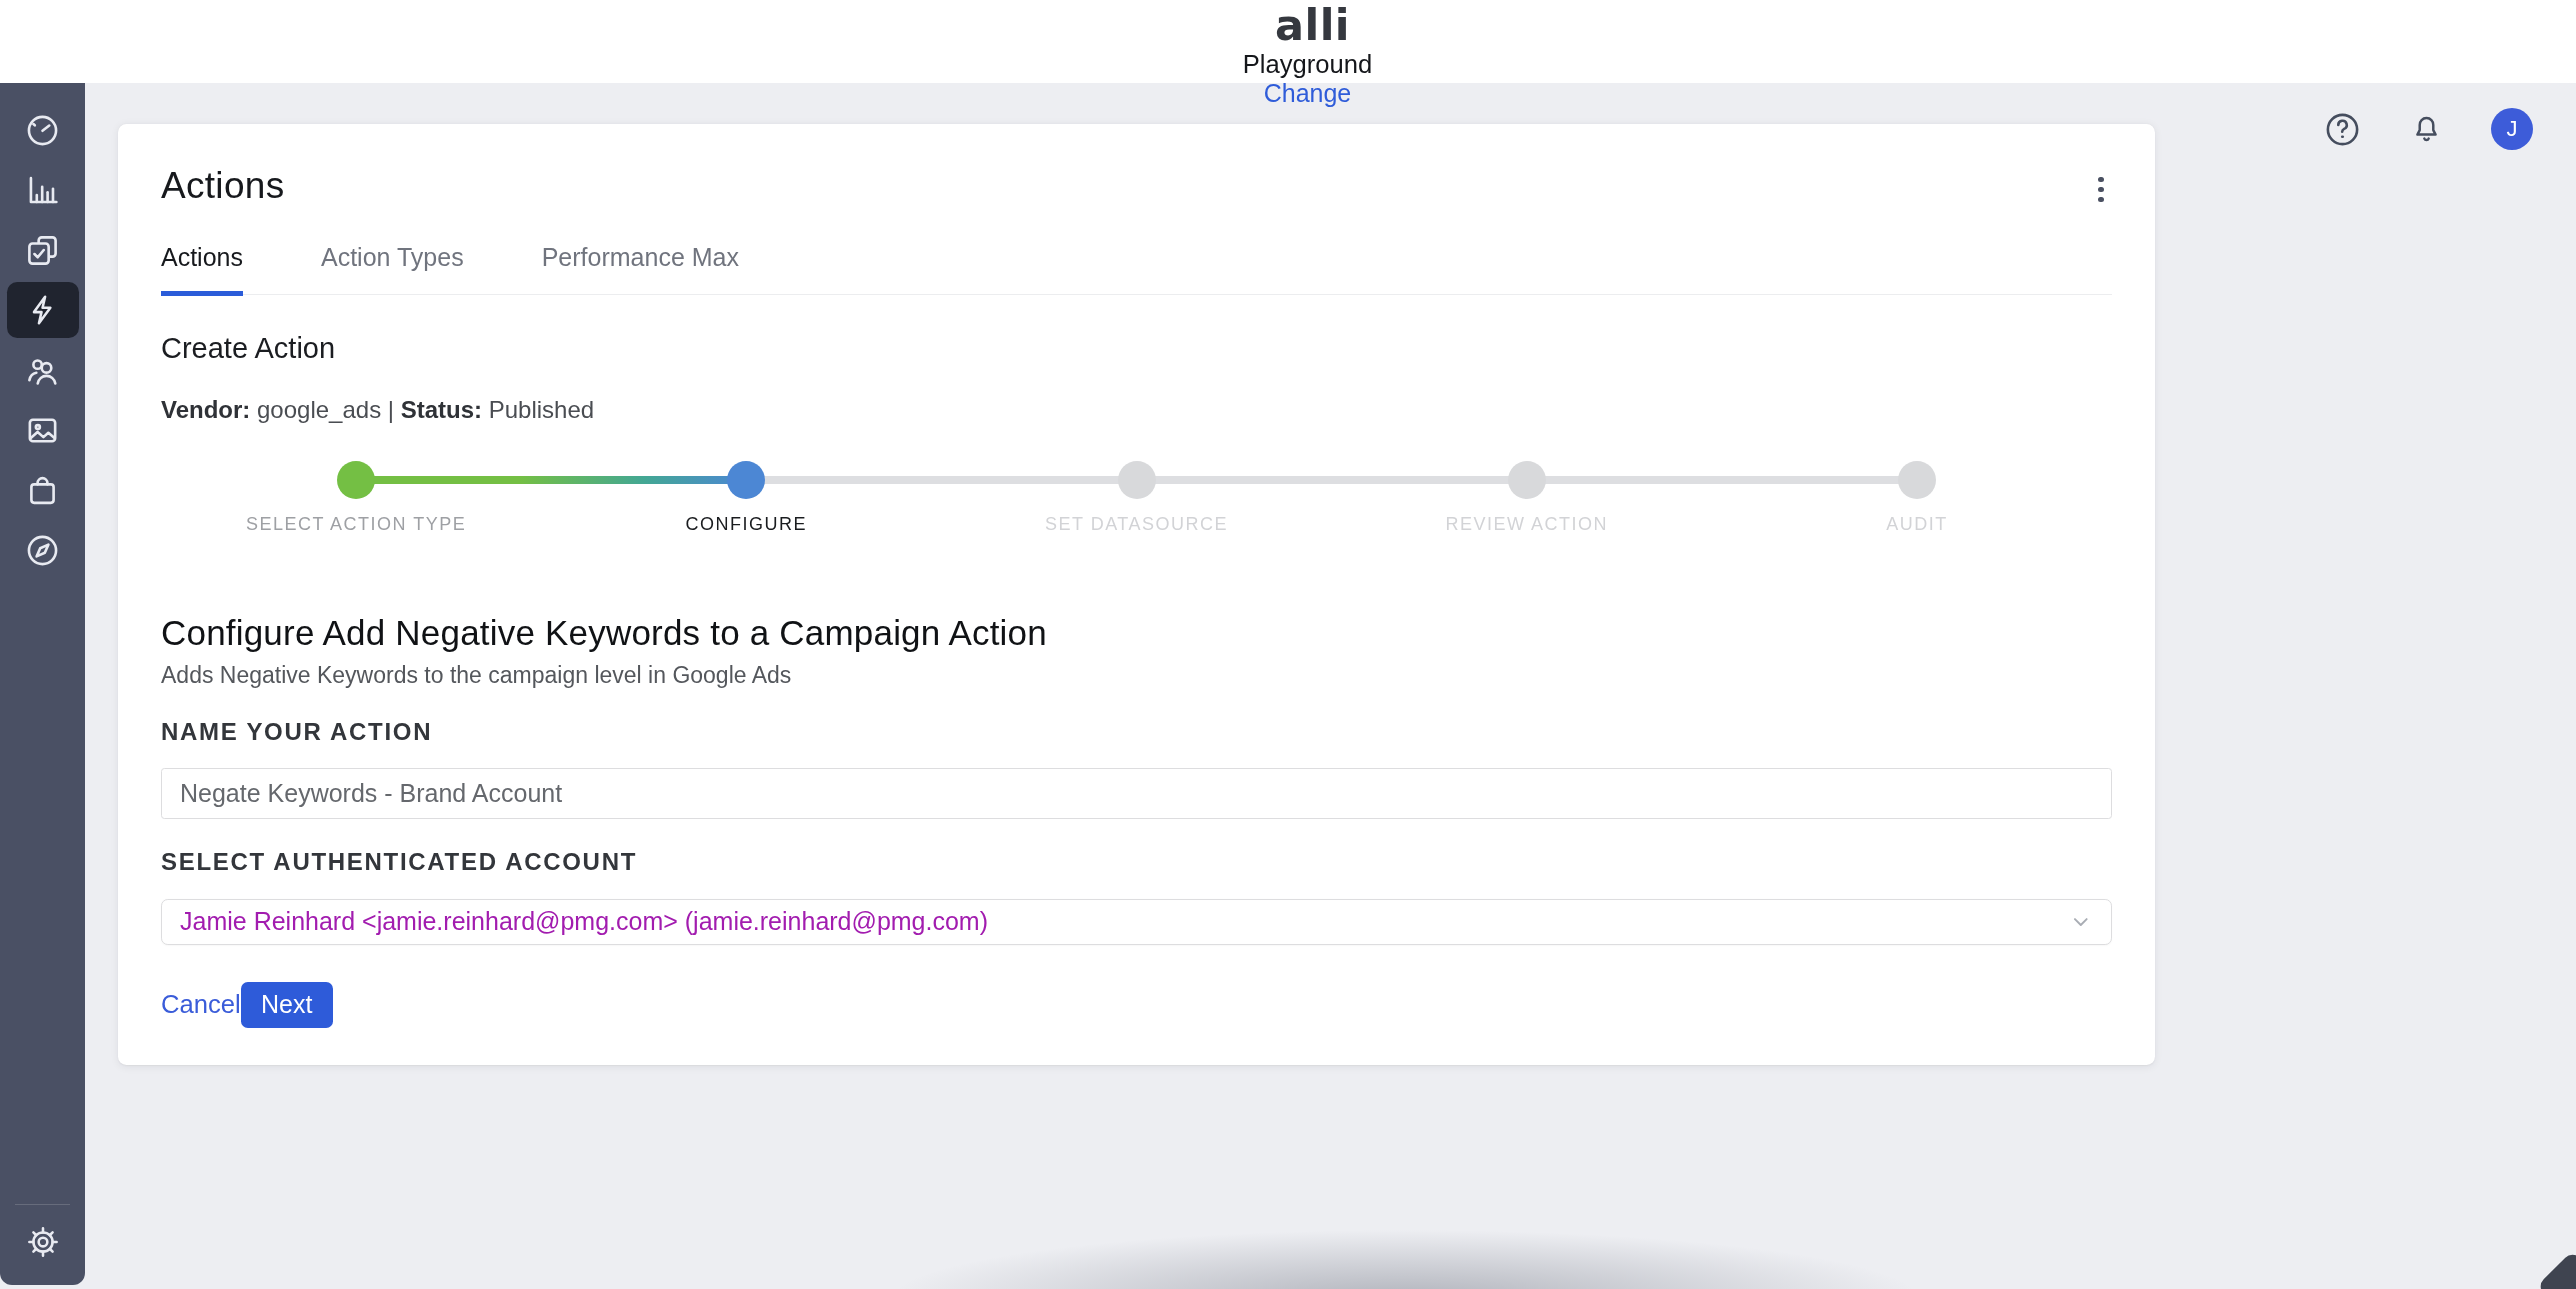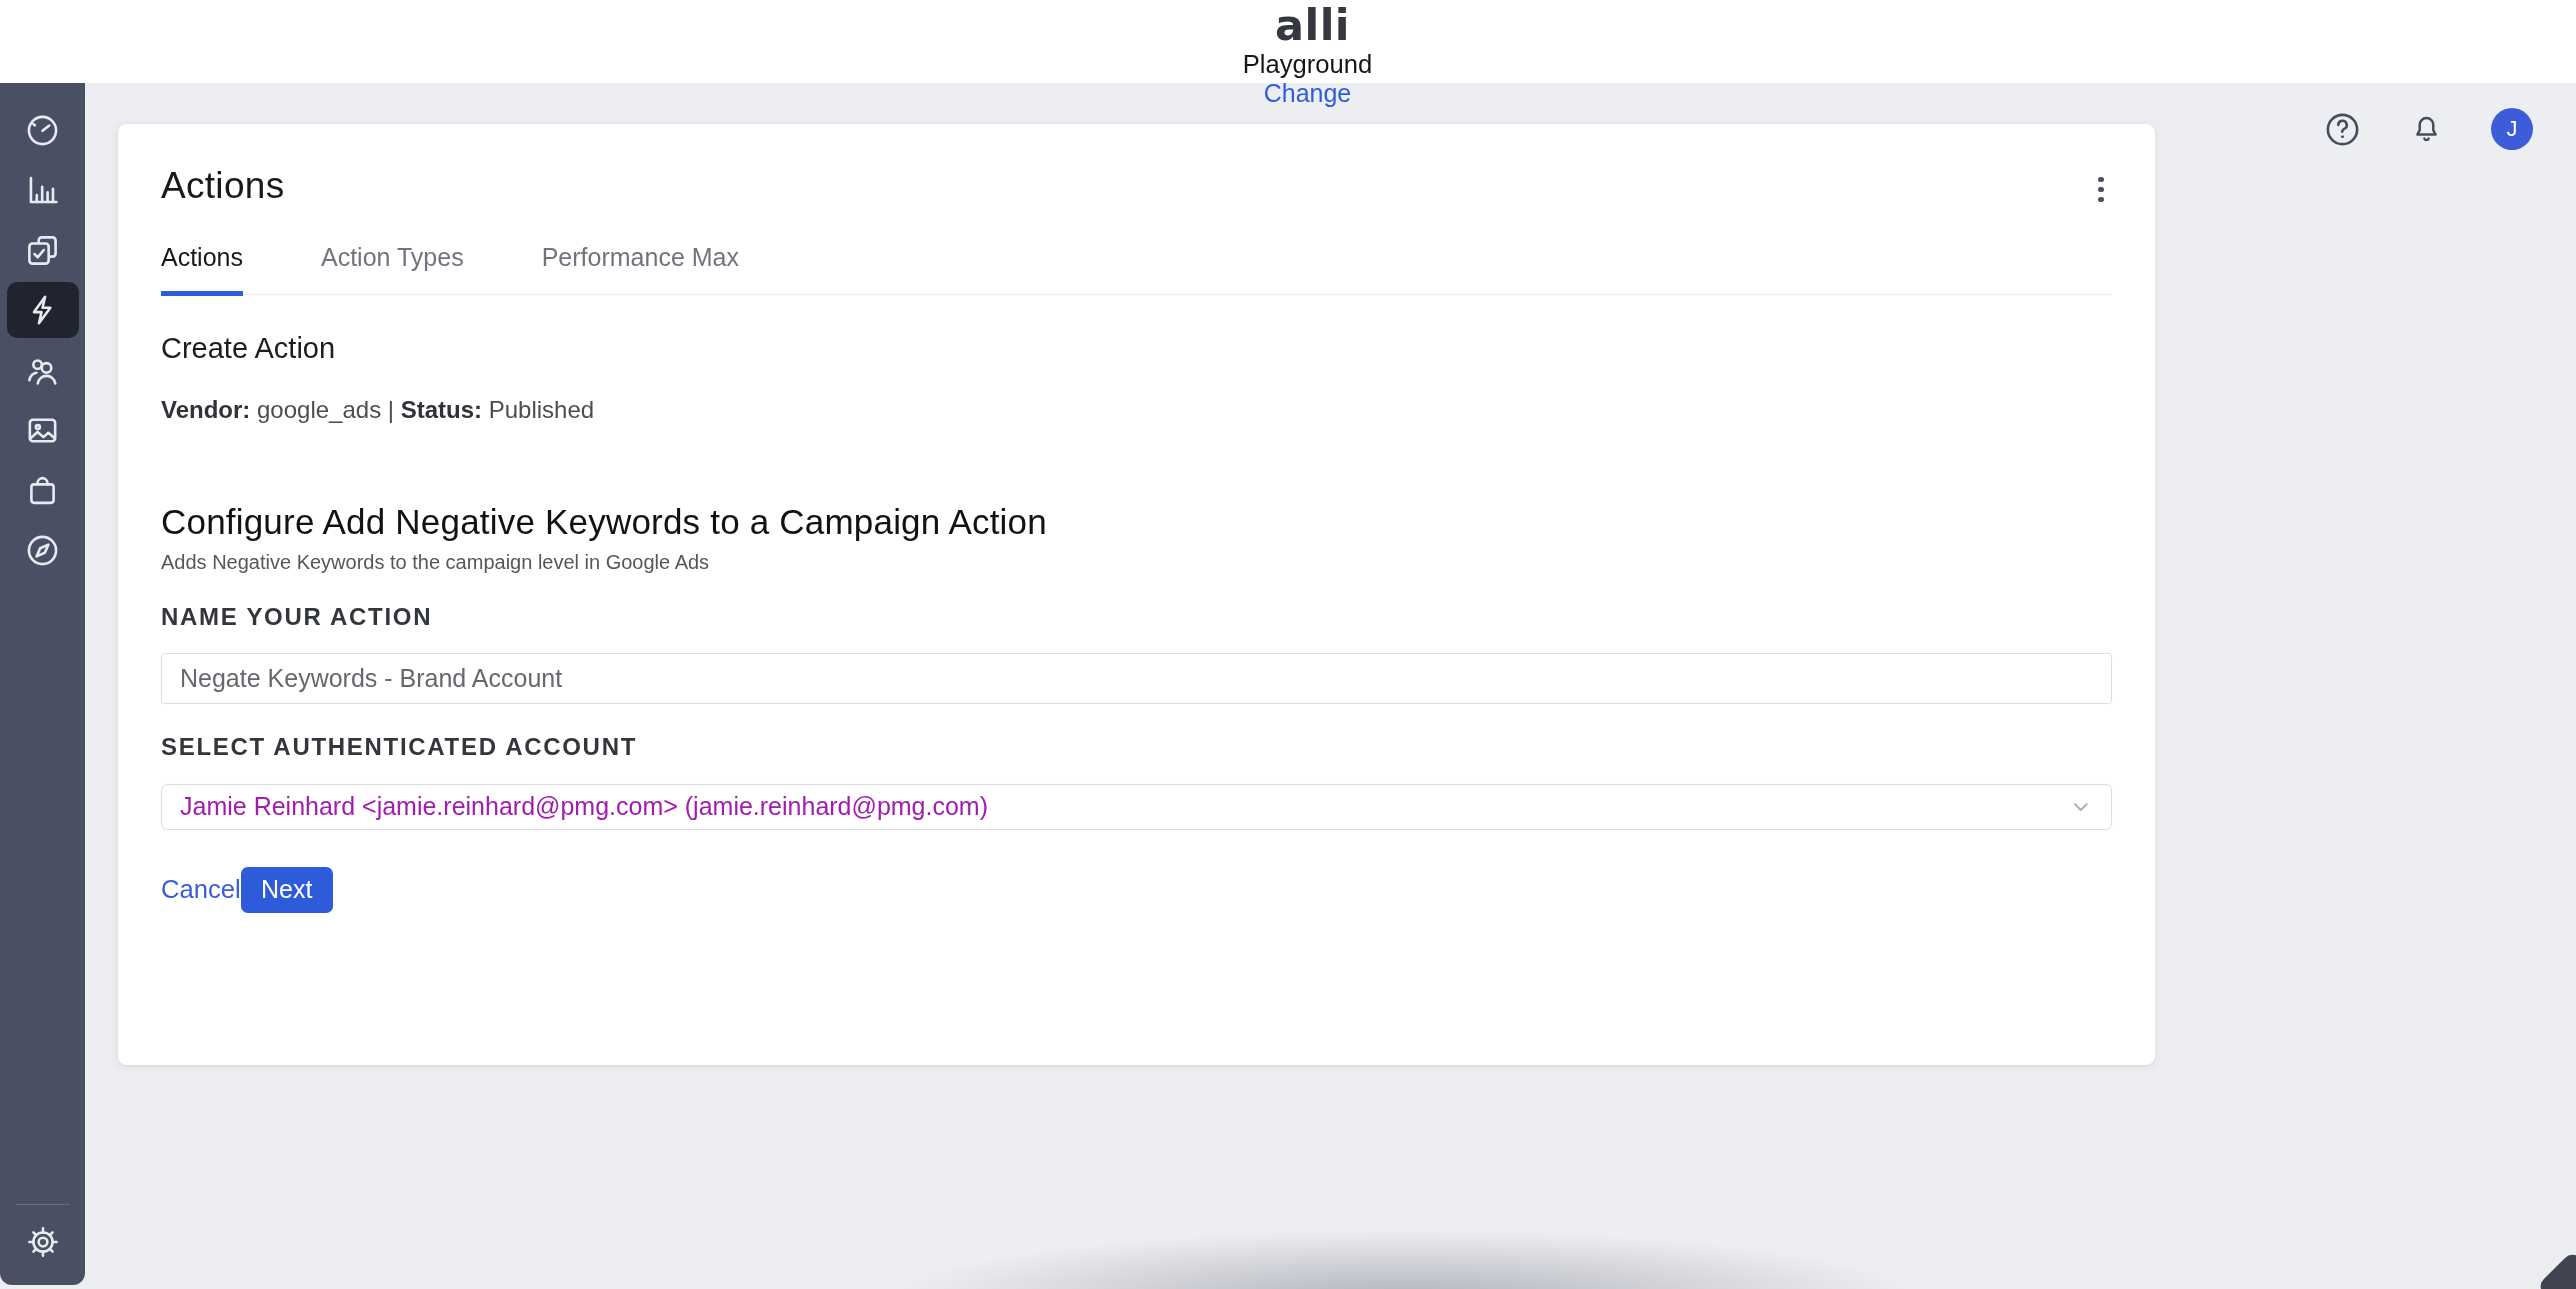--- a/index.html
+++ b/index.html
@@ -68,21 +68,21 @@
   .dot { width:38px; height:38px; border-radius:50%; position:relative; z-index:1; }
   .dot.complete { background:#74BF44; }
   .dot.current  { background:#4C87D4; }
   .dot.future   { background:#D8D9DB; }
   .step-label { margin-top:15.3px; font-size:18px; letter-spacing:1.5px; font-weight:500; white-space:nowrap; }
   .step.s-complete .step-label { color:#9EA0A4; }
   .step.s-current  .step-label { color:#1A1C1F; }
   .step.s-future   .step-label { color:#D2D3D6; }
   
   .config-heading { margin-top:78px; font-size:35px; font-weight:500; color:#101215; letter-spacing:0.2px; }
-  .config-sub { margin-top:8.5px; font-size:20px; color:#54575C; }
+  .config-sub { margin-top:8.5px; font-size:23px; color:#54575C; }
   .field-label { margin-top:29px; font-size:24px; font-weight:600; letter-spacing:1.7px; color:#33363B; }
   .text-input {
     margin-top:22px; width:100%; height:51px; border:1.7px solid #DDDDDF; border-radius:3.4px;
     padding:0 18px; font-size:25px; color:#65686D; background:#fff; outline:none;
     font-family:"Liberation Sans","DejaVu Sans",sans-serif;
   }
   .select-box {
     margin-top:23px; width:100%; height:46px; border:1.7px solid #DDDDDF; border-radius:6.8px;
     display:flex; align-items:center; justify-content:space-between; padding:0 17px 0 18px;
     font-size:25px; color:#a21caf; background:#fff; cursor:pointer;
@@ -222,20 +222,42 @@
   <div class="section-title">Create Action</div>
 
   <div class="meta-line">
     <b>Vendor:</b>
     <span>google_ads</span>
     <span>|</span>
     <b>Status:</b>
     <span>Published</span>
   </div>
 
+  <div class="stepper">
+    <div class="step s-complete">
+      <div class="dot complete"></div>
+      <div class="step-label">SELECT ACTION TYPE</div>
+    </div>
+    <div class="step s-current line-gradient">
+      <div class="dot current"></div>
+      <div class="step-label">CONFIGURE</div>
+    </div>
+    <div class="step s-future line-gray">
+      <div class="dot future"></div>
+      <div class="step-label">SET DATASOURCE</div>
+    </div>
+    <div class="step s-future line-gray">
+      <div class="dot future"></div>
+      <div class="step-label">REVIEW ACTION</div>
+    </div>
+    <div class="step s-future line-gray">
+      <div class="dot future"></div>
+      <div class="step-label">AUDIT</div>
+    </div>
+  </div>
 
   <div class="config-heading">Configure Add Negative Keywords to a Campaign Action</div>
   <div class="config-sub">Adds Negative Keywords to the campaign level in Google Ads</div>
 
   <div class="field-label">NAME YOUR ACTION</div>
   <input class="text-input" type="text" value="Negate Keywords - Brand Account" style="">
 
   <div class="field-label">SELECT AUTHENTICATED ACCOUNT</div>
   <div class="select-box">
     <span>Jamie Reinhard &lt;jamie.reinhard@pmg.com&gt; (jamie.reinhard@pmg.com)</span>

